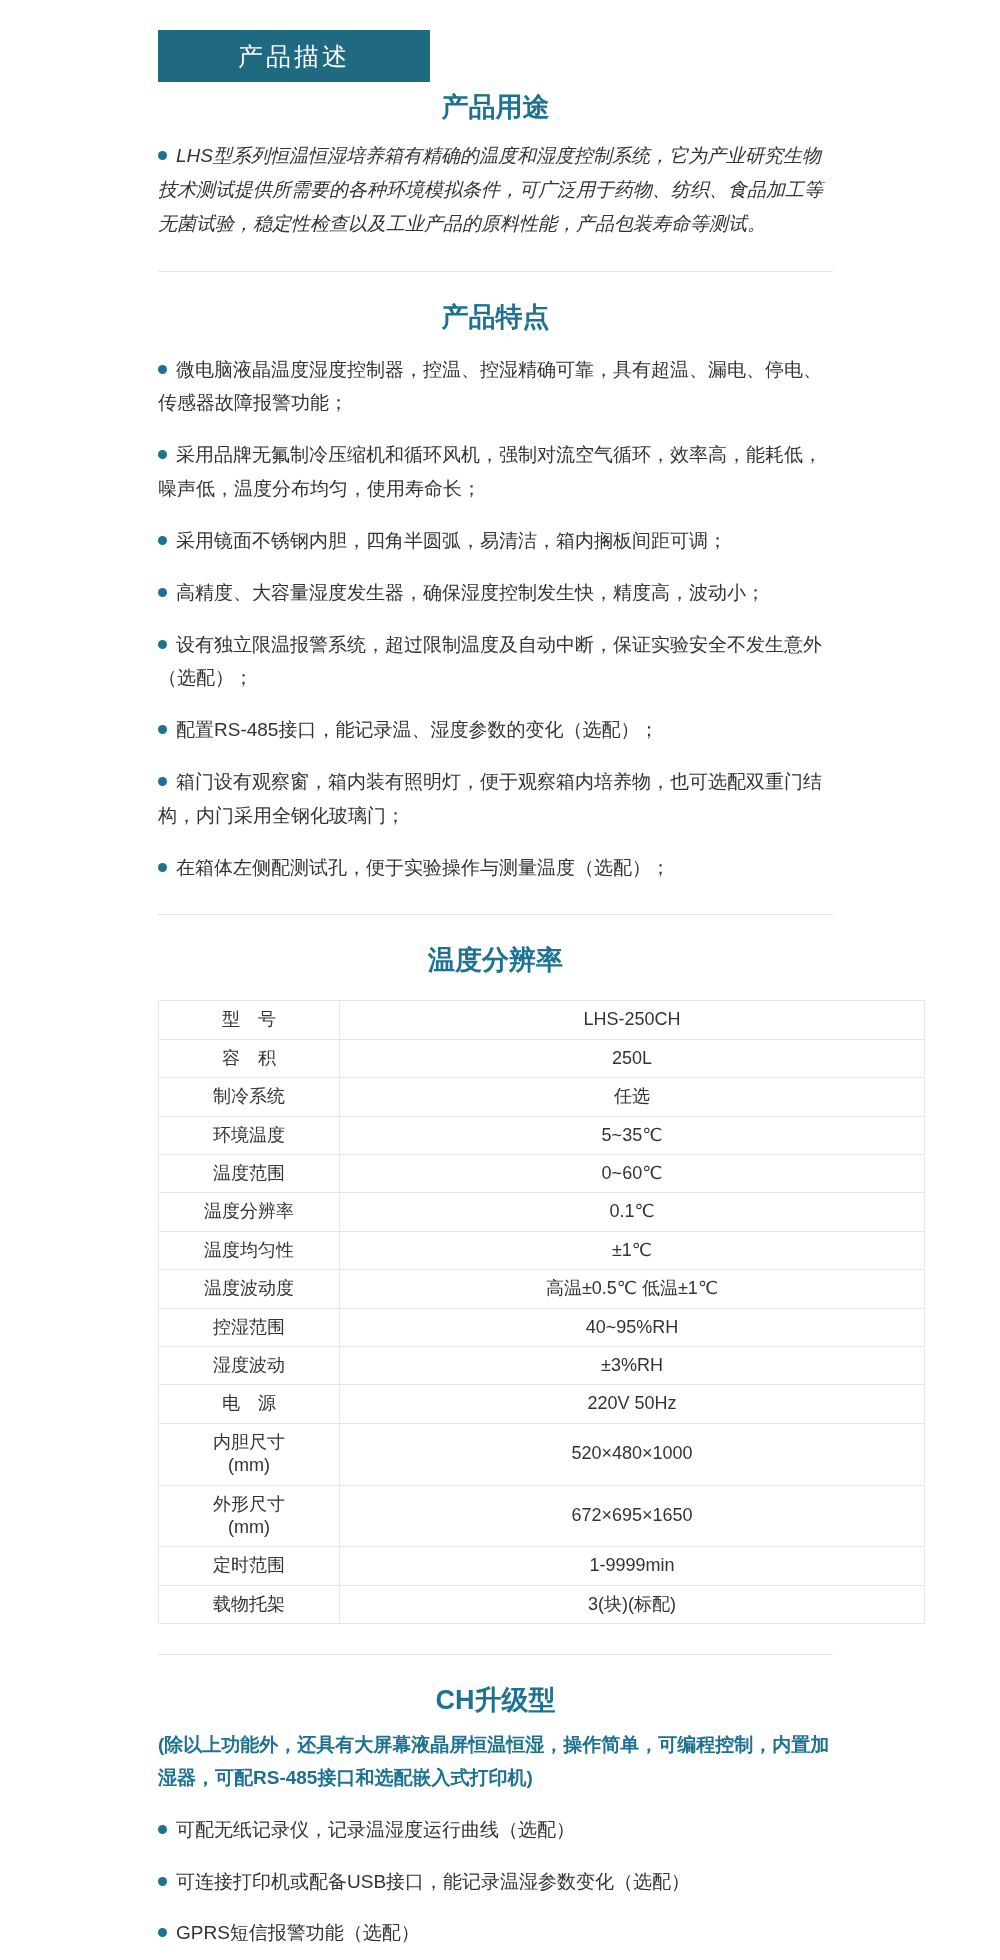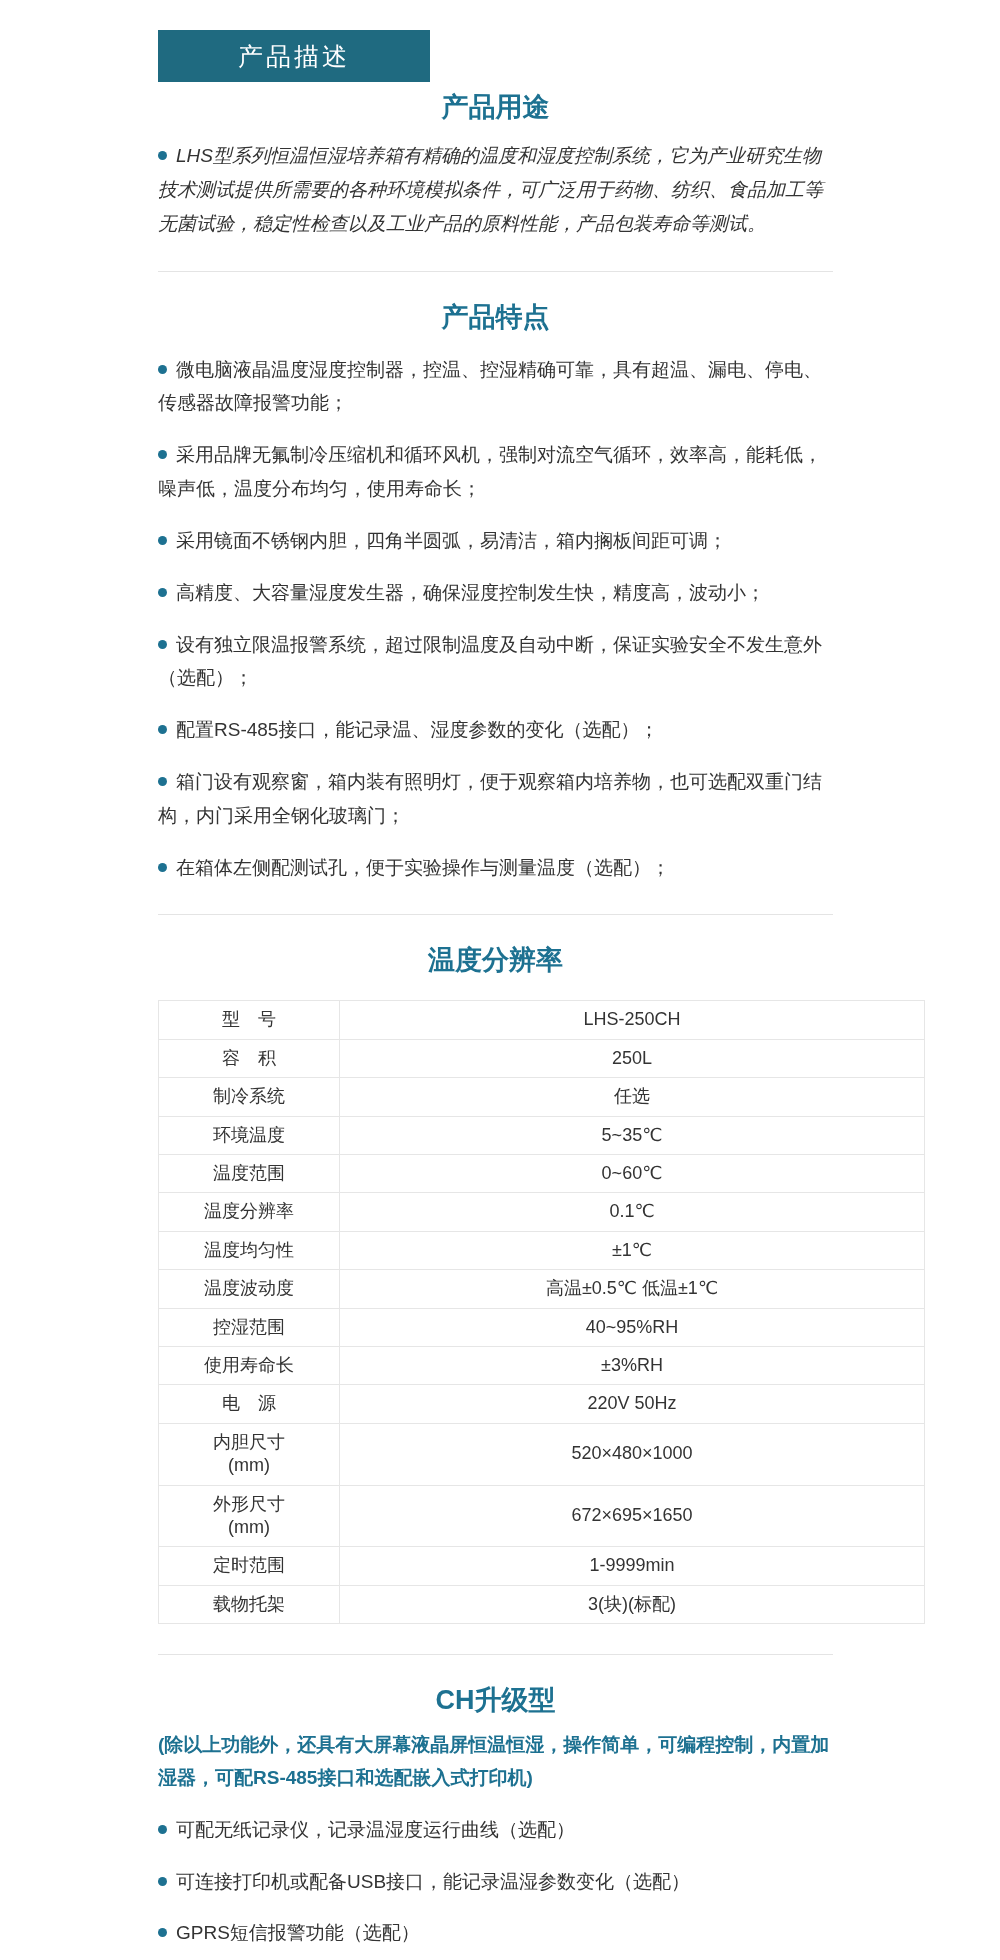--- a/index.html
+++ b/index.html
@@ -141,21 +141,21 @@
         </tr>
       <tr>
           <td class="spec-label">温度波动度</td>
           <td class="spec-value">高温±0.5℃ 低温±1℃</td>
         </tr>
       <tr>
           <td class="spec-label">控湿范围</td>
           <td class="spec-value">40~95%RH</td>
         </tr>
       <tr>
-          <td class="spec-label">使用寿命长</td>
+          <td class="spec-label">湿度波动</td>
           <td class="spec-value">±3%RH</td>
         </tr>
       <tr>
           <td class="spec-label">电　源</td>
           <td class="spec-value">220V 50Hz</td>
         </tr>
       <tr>
           <td class="spec-label">内胆尺寸
 (mm)</td>
           <td class="spec-value">520×480×1000</td>

